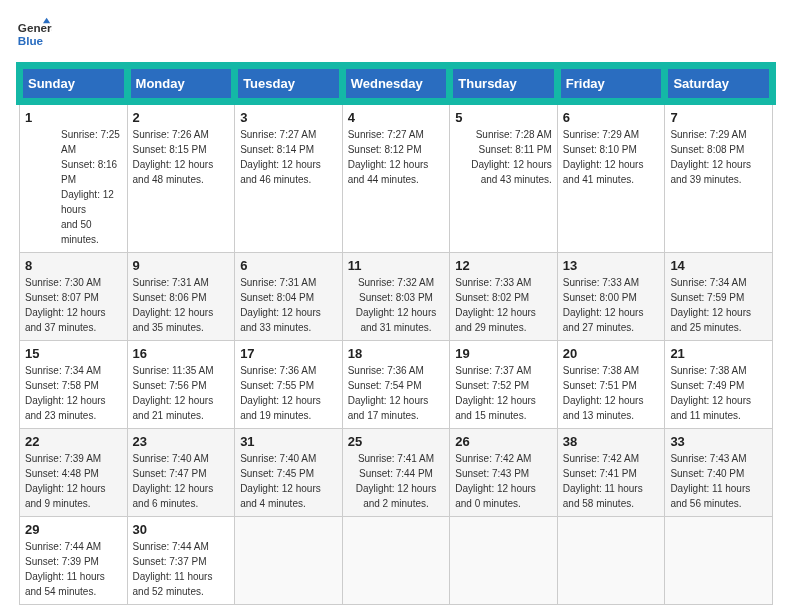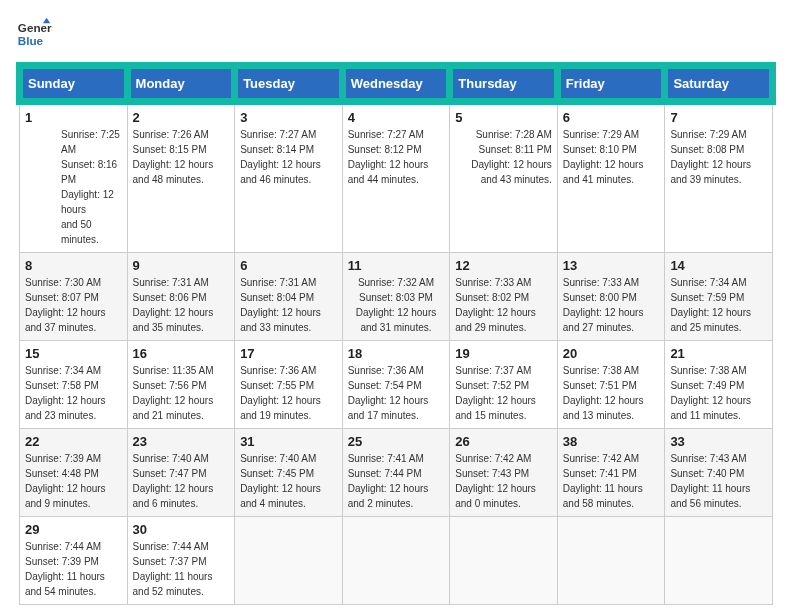--- a/index.html
+++ b/index.html
@@ -275,21 +275,21 @@
         </td>
         <td>
           <span class="day-num">31</span>
           <div class="day-info" style="white-space: pre-line;">Sunrise: 7:40 AM
 Sunset: 7:45 PM
 Daylight: 12 hours
 and 4 minutes.</div>
         </td>
         <td>
           <span class="day-num">25</span>
-          <div class="day-info" style="white-space: pre-line;">Sunrise: 7:41 AM
+          <div class="day-info" style="white-space: pre-line; text-align: center;">Sunrise: 7:41 AM
 Sunset: 7:44 PM
 Daylight: 12 hours
 and 2 minutes.</div>
         </td>
         <td>
           <span class="day-num">26</span>
           <div class="day-info" style="white-space: pre-line;">Sunrise: 7:42 AM
 Sunset: 7:43 PM
 Daylight: 12 hours
 and 0 minutes.</div>

